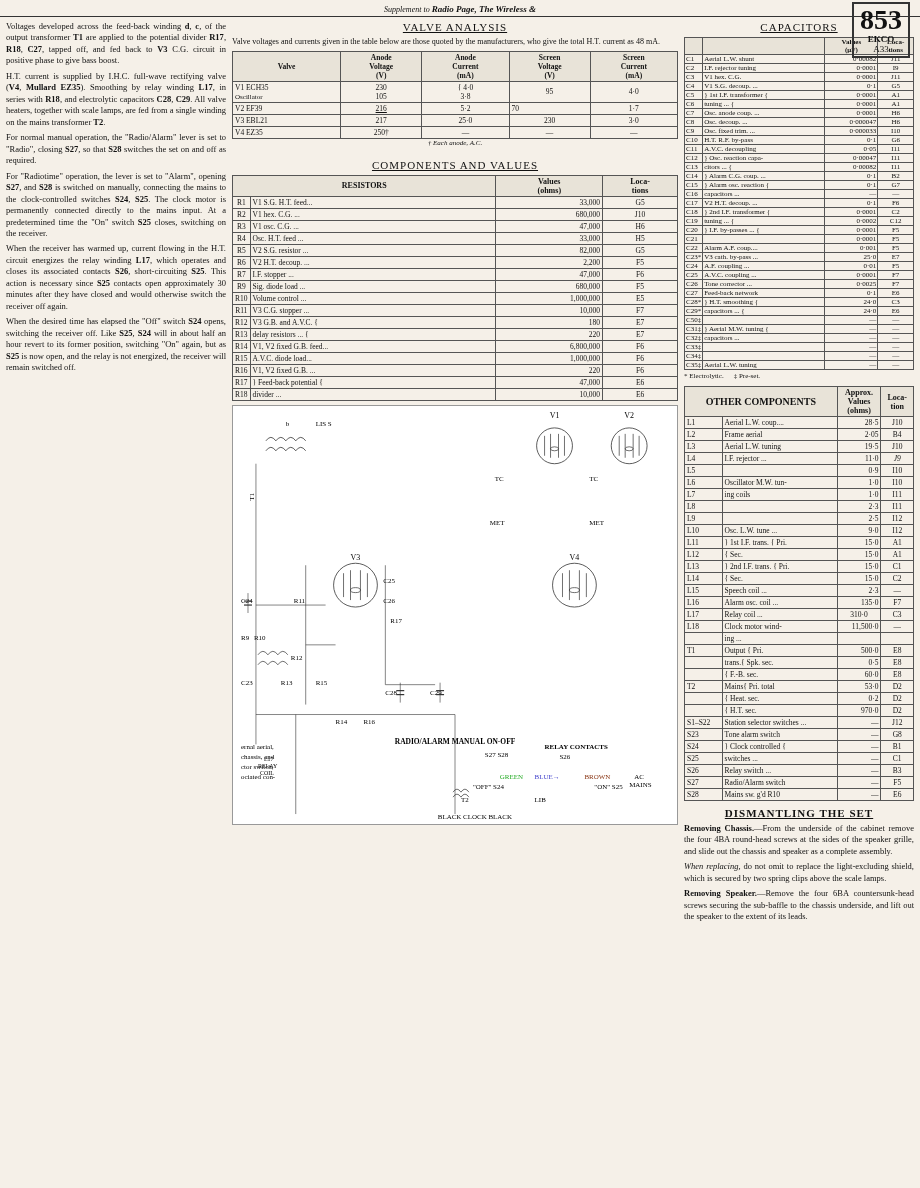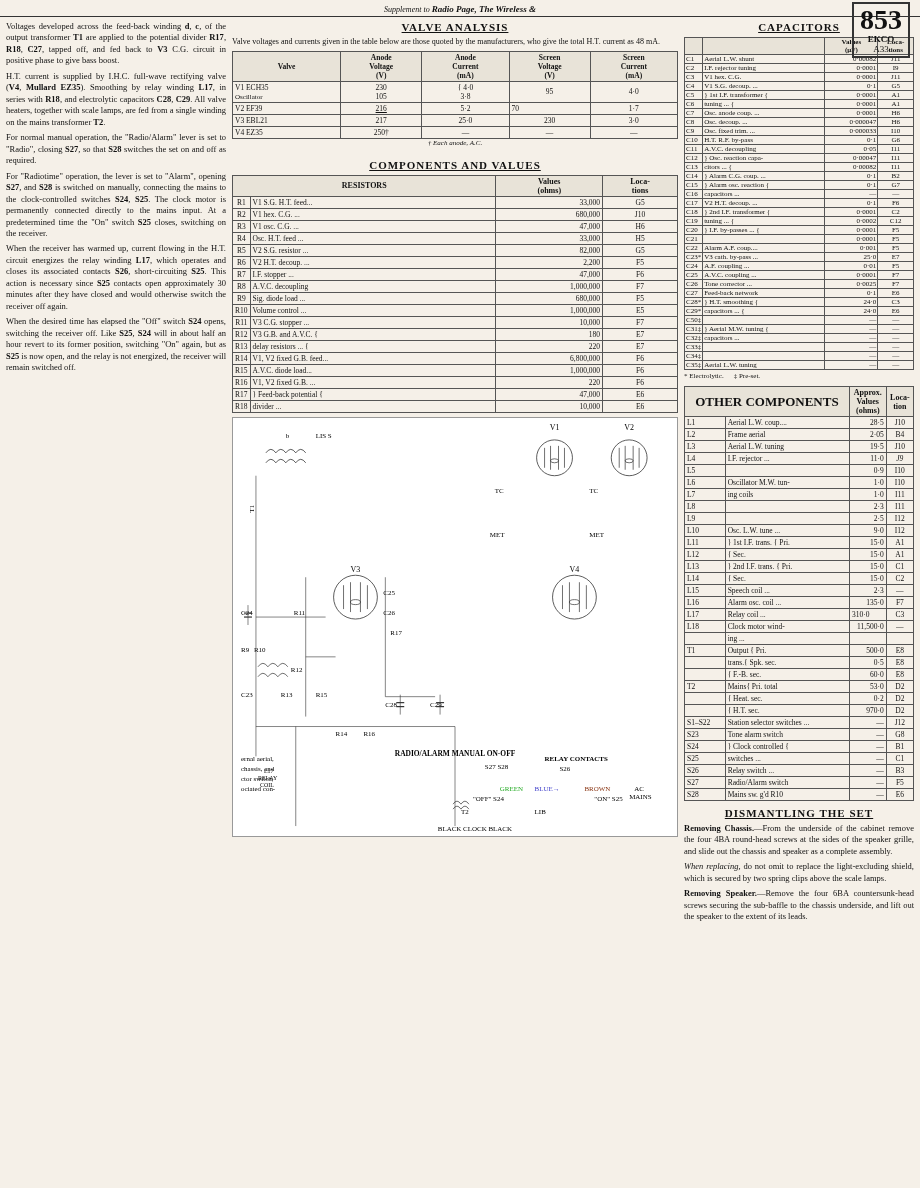--- a/index.html
+++ b/index.html
@@ -57,21 +57,21 @@
     }
     .col-right {
       width: 230px;
       flex-shrink: 0;
     }
 
     
     .section-title {
       text-align: center;
       font-size: 11px;
-      font-weight: bold;
+      font-weight: normal;
       text-decoration: underline;
       margin-bottom: 4px;
       letter-spacing: 1px;
     }
 
     
     p {
       font-size: 8.5px;
       line-height: 1.35;
       margin-bottom: 4px;
@@ -332,26 +332,20 @@
               <td style="text-align:right;">2,200</td>
               <td style="text-align:center;">F5</td>
             </tr>
           <tr>
               <td>R7</td>
               <td>I.F. stopper ...</td>
               <td style="text-align:right;">47,000</td>
               <td style="text-align:center;">F6</td>
             </tr>
           <tr>
-              <td>R8</td>
-              <td>A.V.C. decoupling</td>
-              <td style="text-align:right;">1,000,000</td>
-              <td style="text-align:center;">F7</td>
-            </tr>
-          <tr>
               <td>R9</td>
               <td>Sig. diode load ...</td>
               <td style="text-align:right;">680,000</td>
               <td style="text-align:center;">F5</td>
             </tr>
           <tr>
               <td>R10</td>
               <td>Volume control ...</td>
               <td style="text-align:right;">1,000,000</td>
               <td style="text-align:center;">E5</td>
@@ -773,21 +767,21 @@
       <div class="footnote-row">
         <span>* Electrolytic.</span>
         <span>‡ Pre-set.</span>
       </div>
     </div>
 
     <div class="other-comp-section">
       <table style="border:1px solid #555; margin-top:4px;">
         <thead>
           <tr>
-            <th colspan="2" style="font-size:13px;">OTHER COMPONENTS</th>
+            <th colspan="2" style="font-size:10px;">OTHER COMPONENTS</th>
             <th>Approx.<br>Values<br>(ohms)</th>
             <th>Loca-<br>tion</th>
           </tr>
         </thead>
         <tbody>
           <tr>
               <td>L1</td>
               <td>Aerial L.W. coup....</td>
               <td style="text-align:right;">28·5</td>
               <td style="text-align:center;">J10</td>
@@ -878,21 +872,21 @@
             </tr>
           <tr>
               <td>L16</td>
               <td>Alarm osc. coil ...</td>
               <td style="text-align:right;">135·0</td>
               <td style="text-align:center;">F7</td>
             </tr>
           <tr>
               <td>L17</td>
               <td>Relay coil ...</td>
-              <td style="text-align:left;">310·0</td>
+              <td style="text-align:center;">310·0</td>
               <td style="text-align:center;">C3</td>
             </tr>
           <tr>
               <td>L18</td>
               <td>Clock motor wind-</td>
               <td style="text-align:right;">11,500·0</td>
               <td style="text-align:center;">—</td>
             </tr>
           <tr>
               <td></td>

